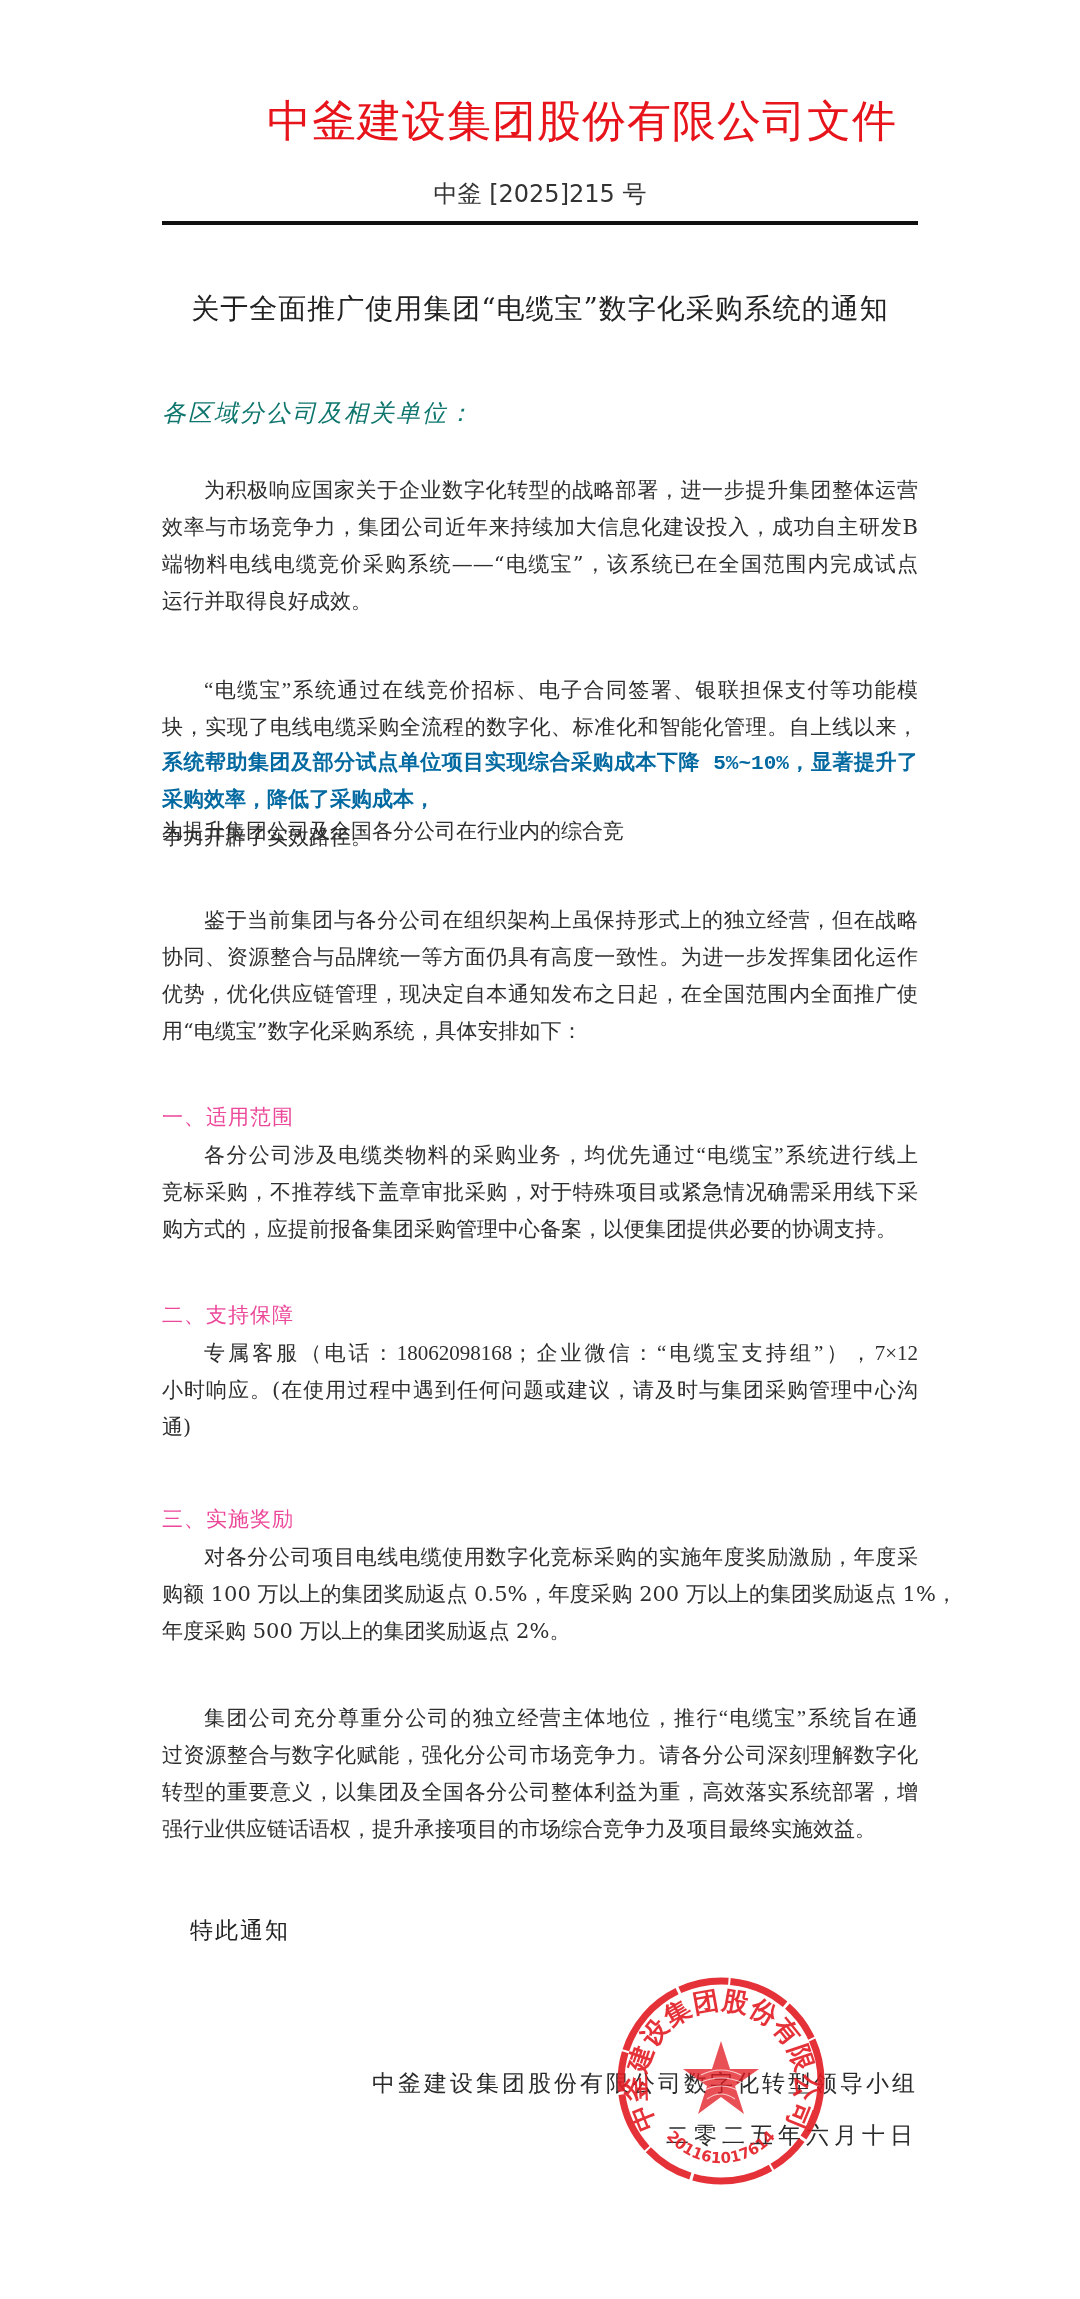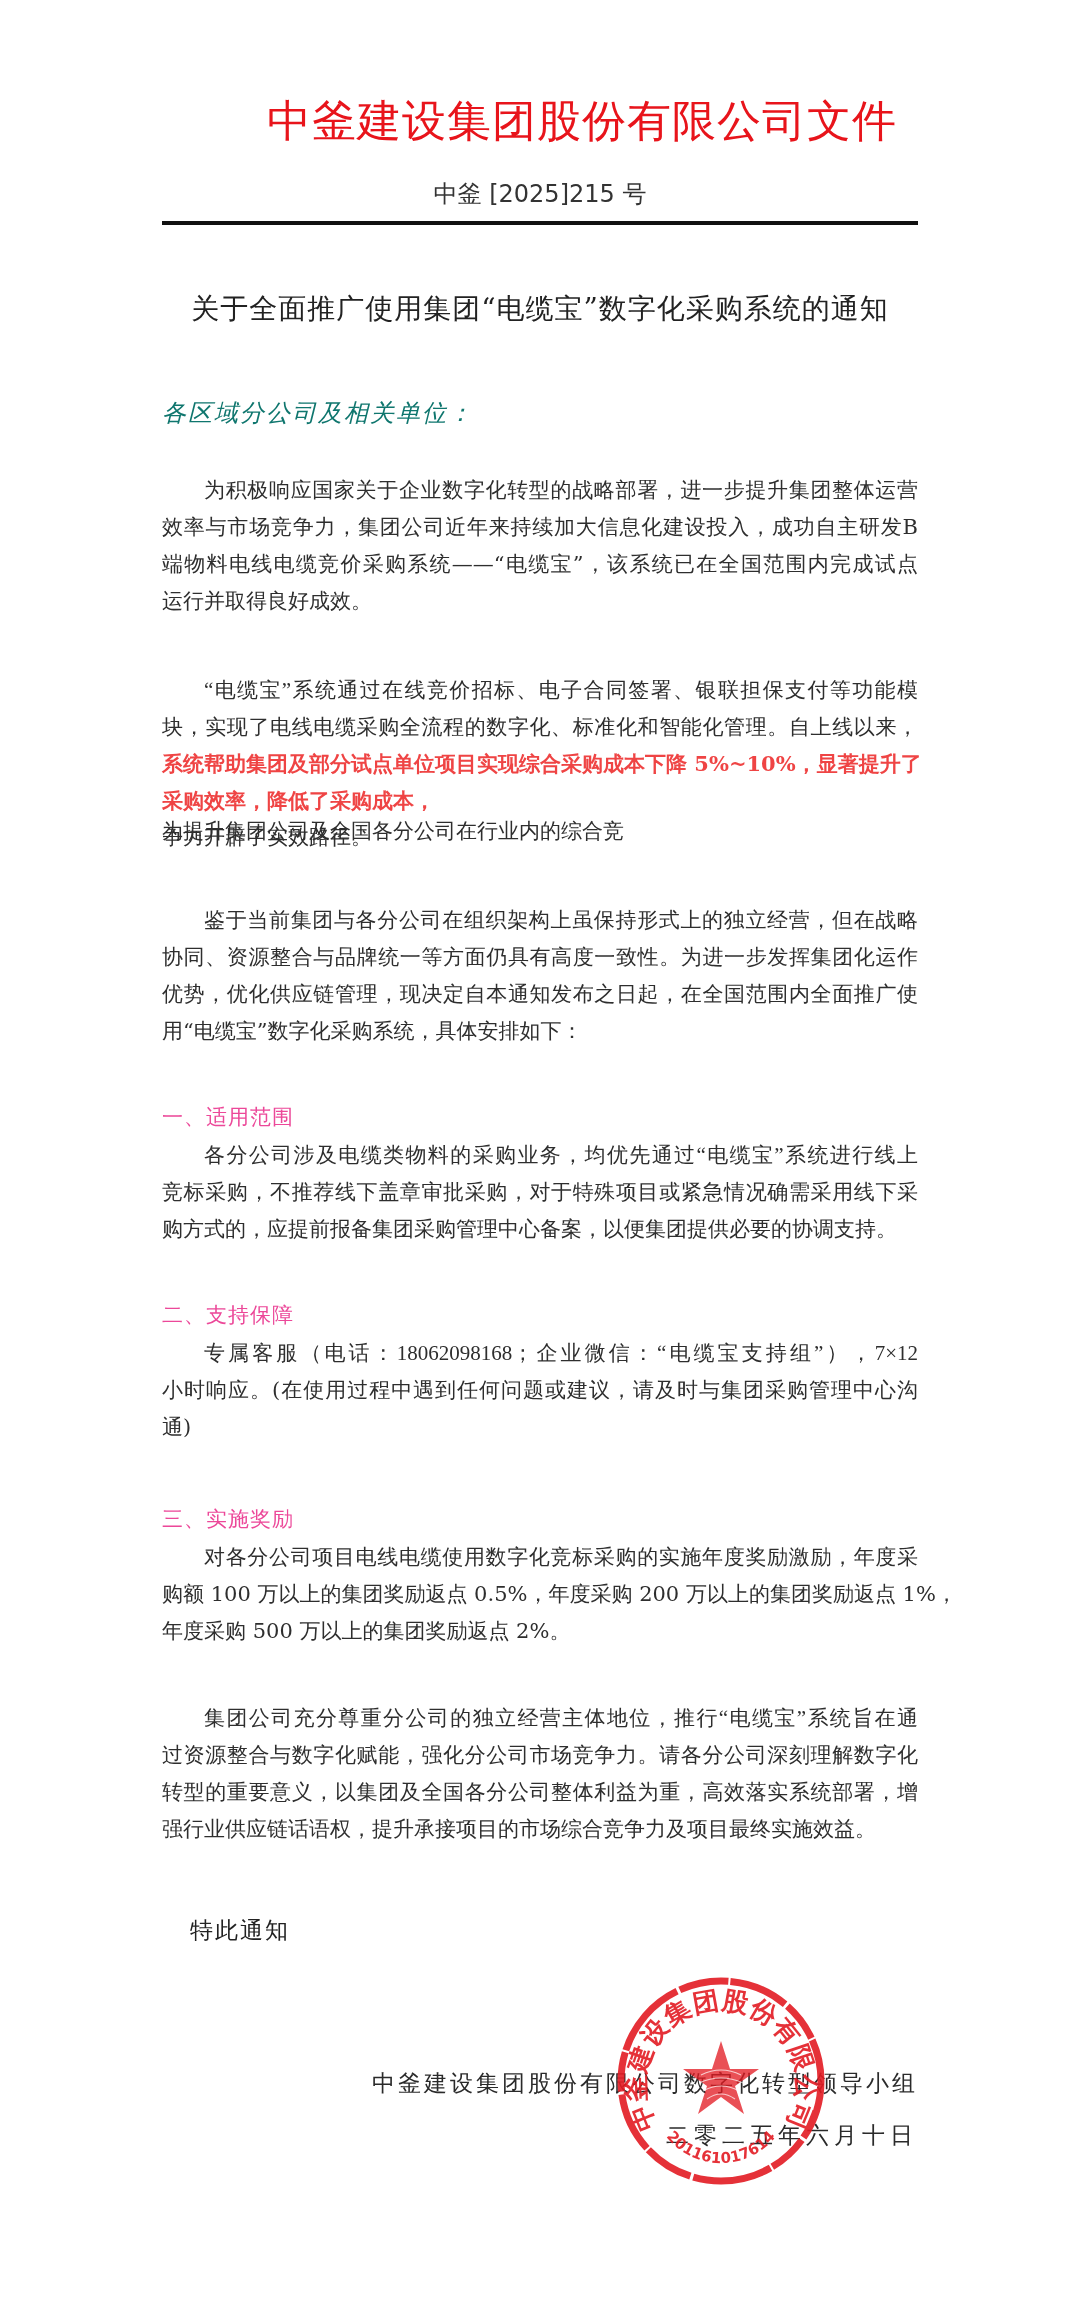--- a/index.html
+++ b/index.html
@@ -10,21 +10,21 @@
            font-family:"DejaVu Sans","Liberation Sans",sans-serif; letter-spacing:1px;margin-left:42px; }
   .docno { left:0; width:1080px; text-align:center; top:162px; font-size:24px; color:#333;
            font-family:"DejaVu Sans","Liberation Sans",sans-serif;margin-top:16px; }
   .rule { left:162px; top:221px; width:756px; height:4px; background:#111; }
   .subject { left:0; width:1080px; text-align:center; top:290px; font-size:28px; color:#222; letter-spacing:1px; }
   .salute { left:162px; top:397px; font-size:24px; color:#0f766e; letter-spacing:2px;font-style:italic; }
   .line { left:162px; width:756px; font-size:21px; line-height:30px; color:#2e2e2e;
           text-align:justify; text-align-last:justify; letter-spacing:0px; }
   .line.last { text-align-last:left; }
   .line.indent { left:204px; width:714px;font-family:Liberation Serif, serif; }
-  .b { font-weight:bold; color:#ef4444; }
+  .b { font-weight:bold; color:#0369a1;font-family:Liberation Mono, monospace; }
   .head { left:162px; font-size:21px; color:#ec4899; letter-spacing:1px; }
   .closing { left:190px; top:1915px; font-size:23px; color:#222; letter-spacing:2px; }
   .sig { right:162px; top:2068px; font-size:23px; color:#2a2a2a; letter-spacing:3px; }
   .date { right:162px; top:2120px; font-size:23px; color:#2a2a2a; letter-spacing:5px;text-align:center; }
   .stamp { left:615px; top:1975px; width:212px; height:212px; }
 </style>
 </head>
 <body>
 
 <div class="abs title">中釜建设集团股份有限公司文件</div>

